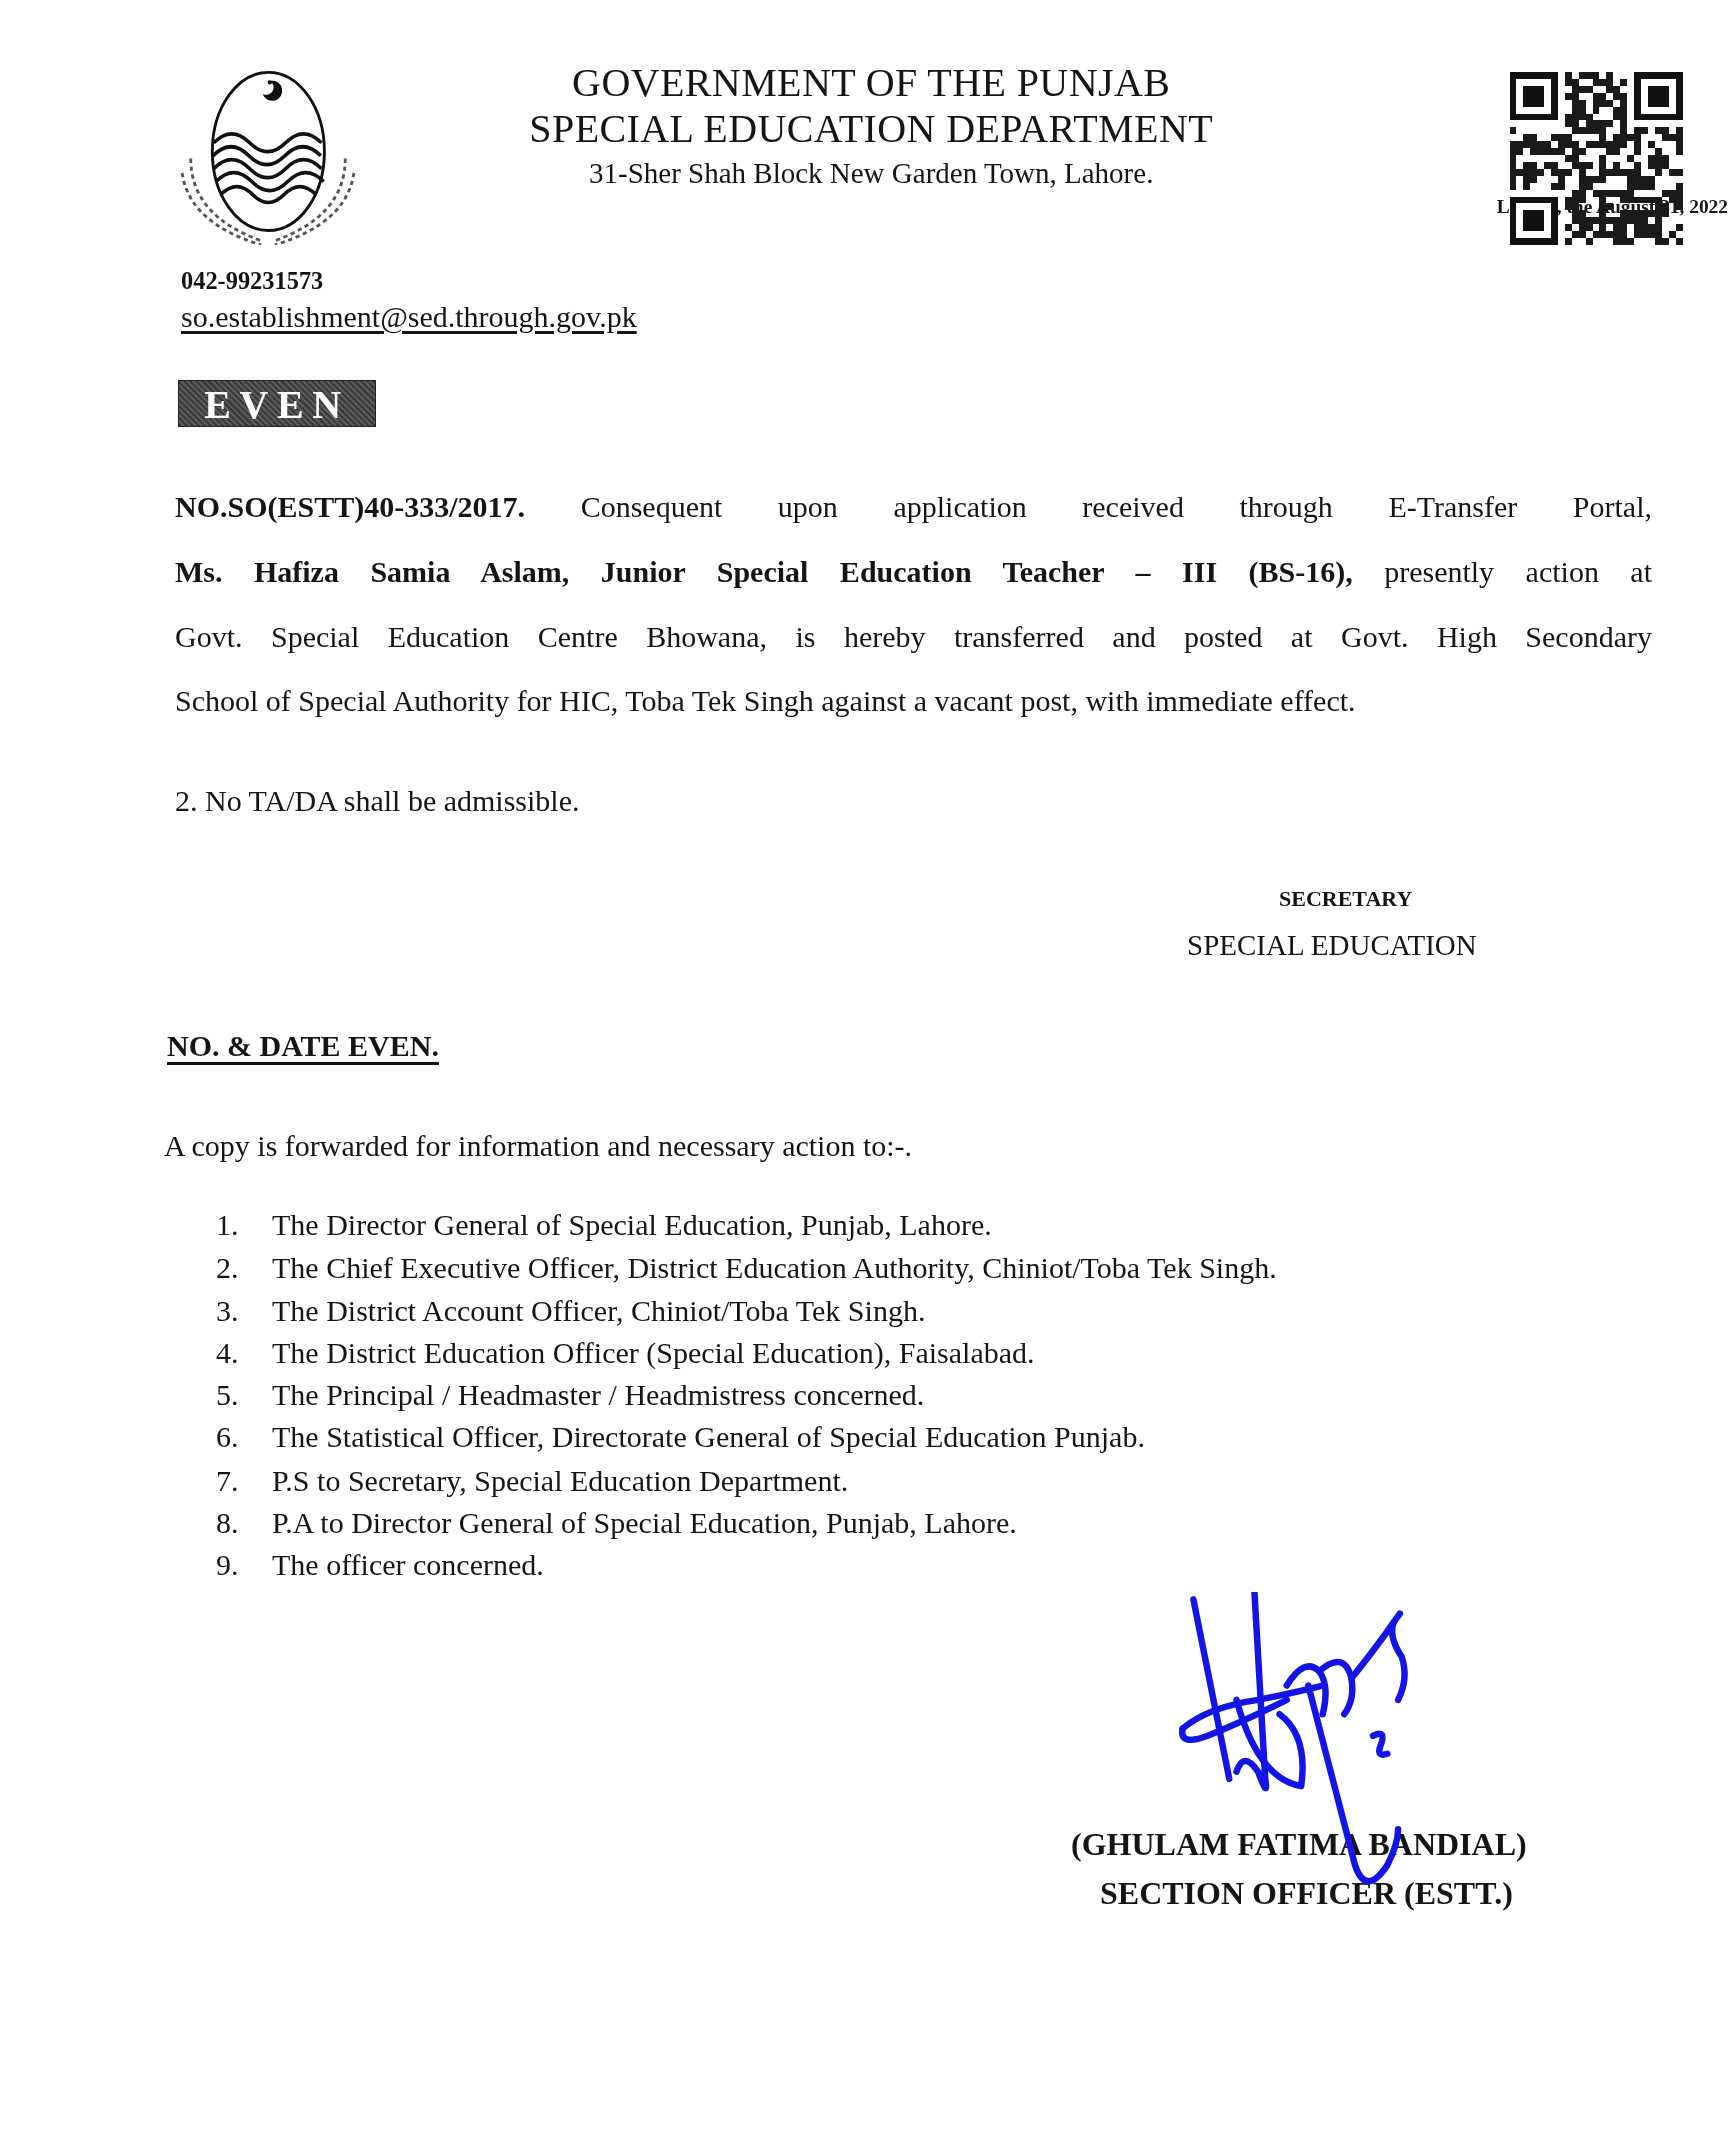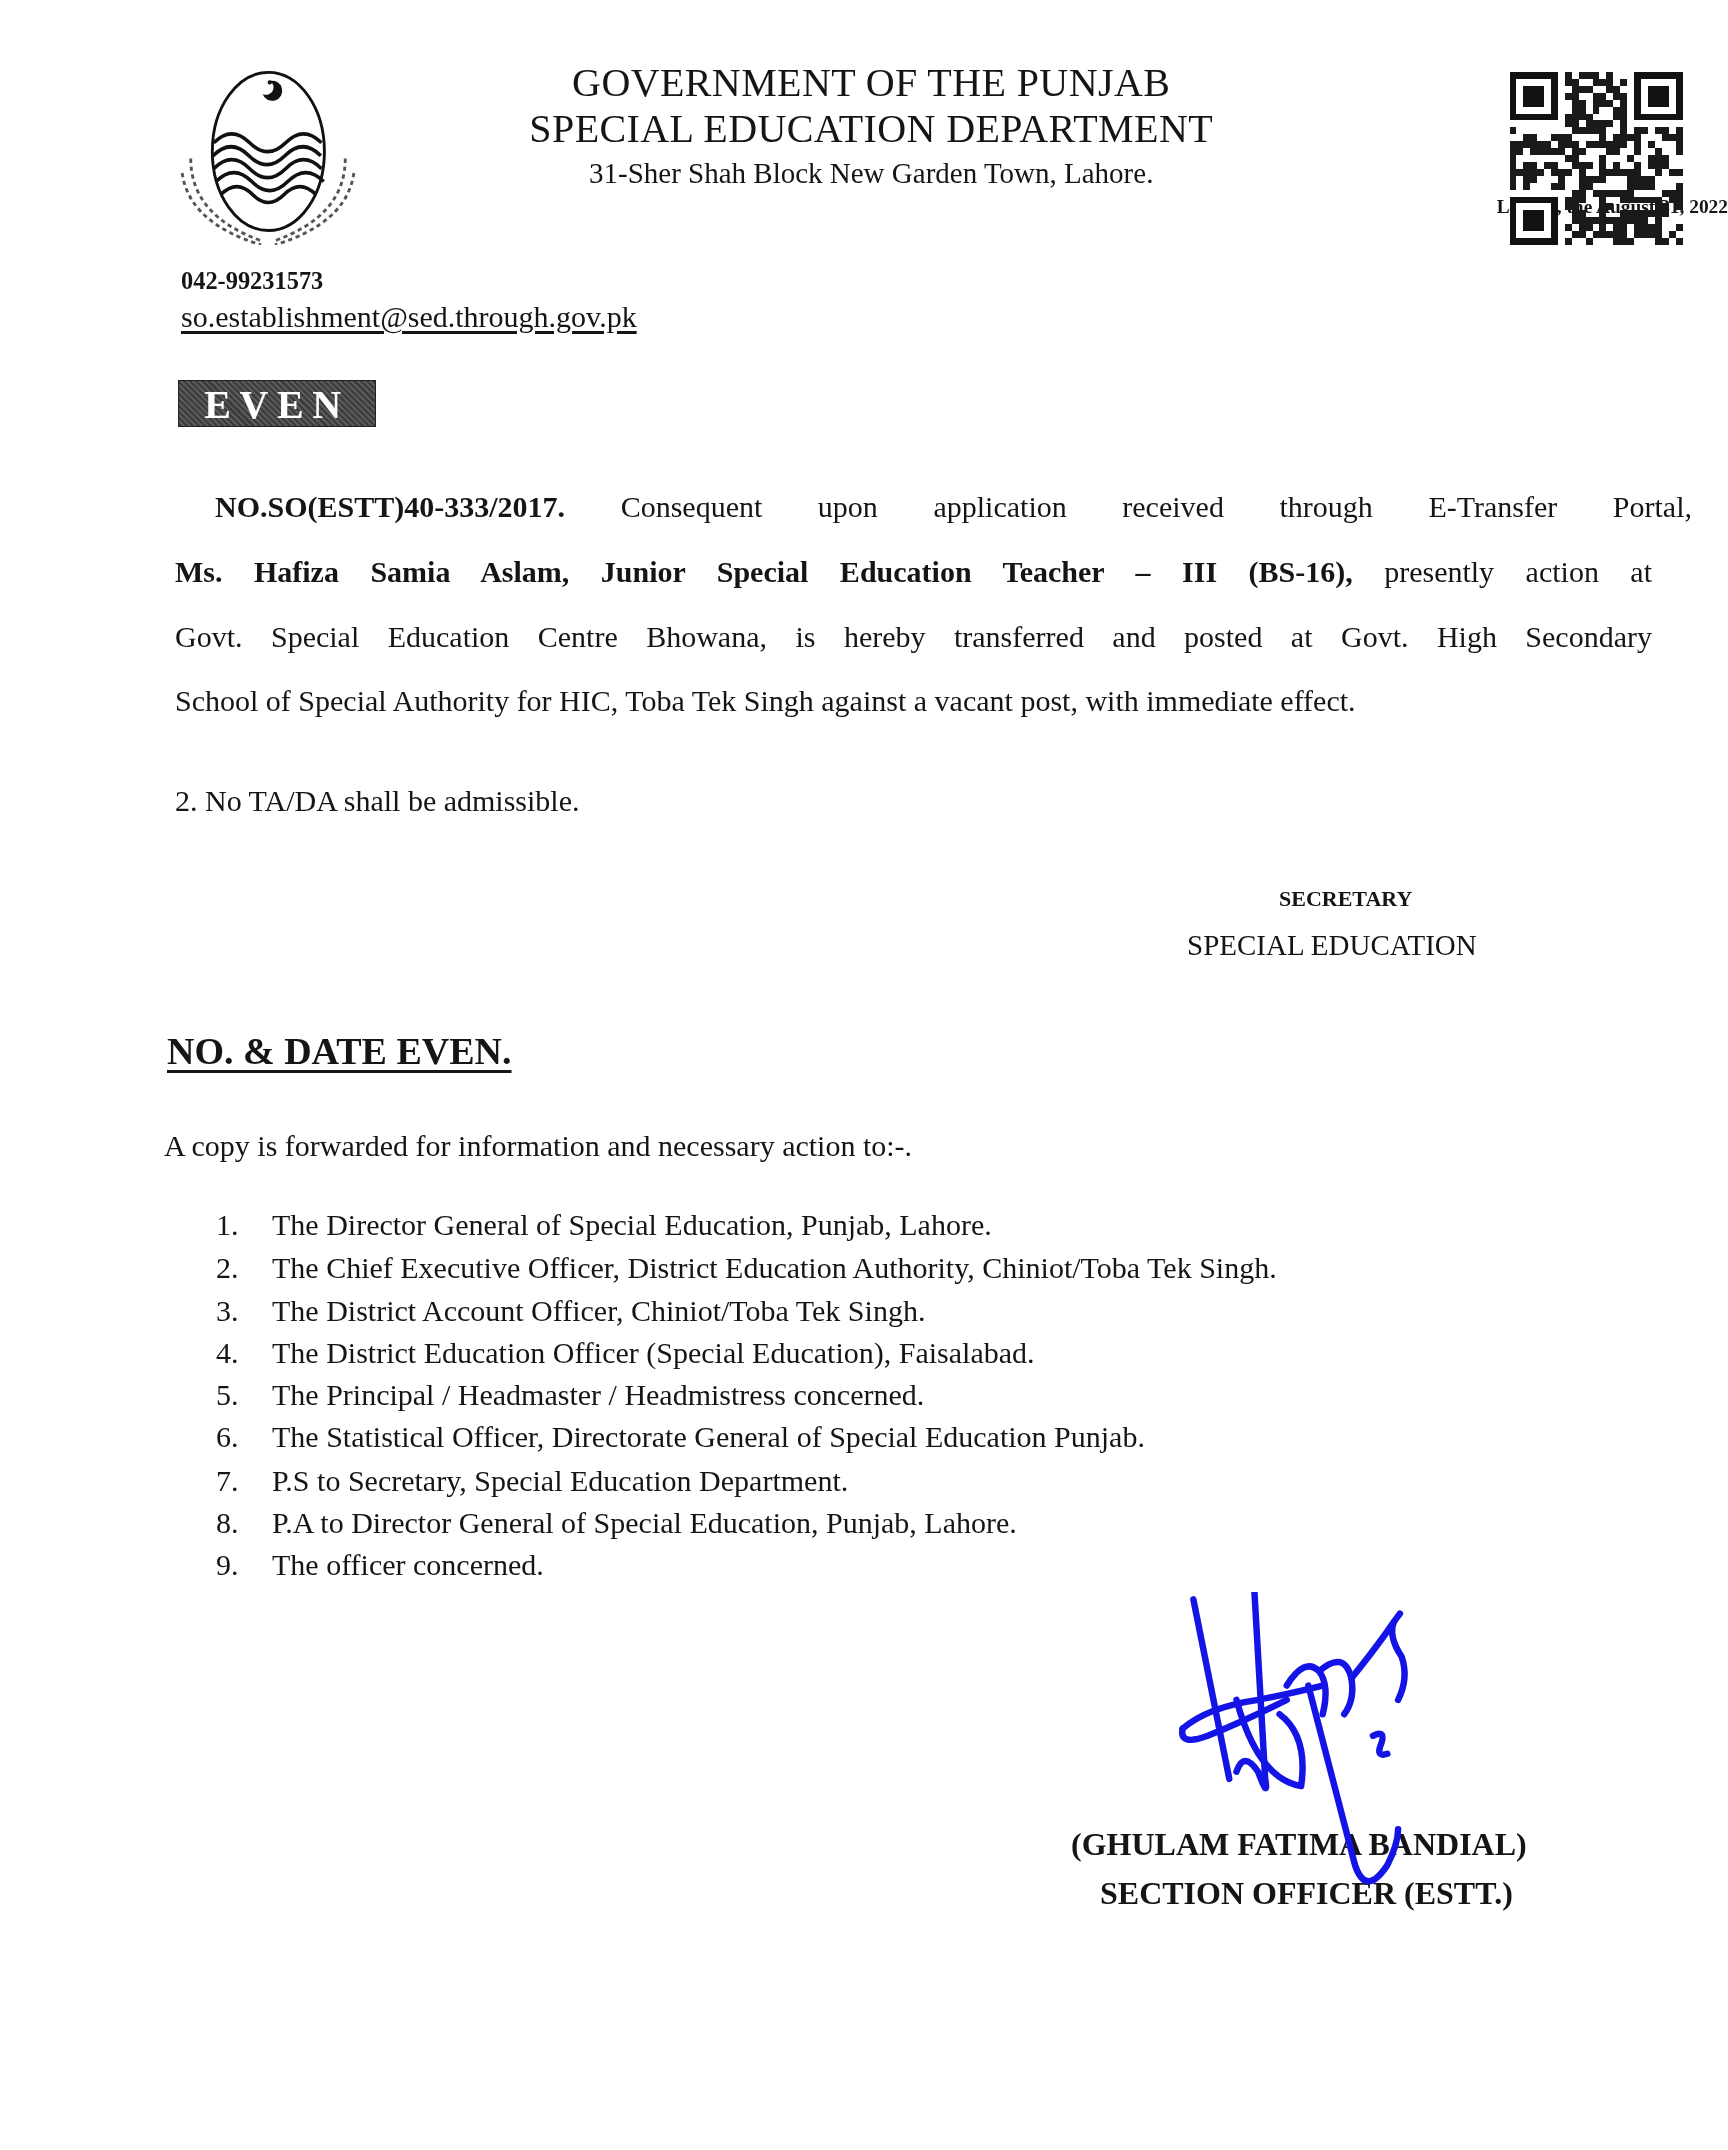--- a/index.html
+++ b/index.html
@@ -14,26 +14,26 @@
   #logo { left:162px; top:65px; width:212px; height:180px; }
   #qr { left:1506px; top:72px; width:180px; height:173px; }
   #phone { left:181px; top:267px; font-size:24.4px; font-weight:bold; }
   #email { left:181px; top:300px; font-size:30px; text-decoration:underline; text-underline-offset:4.3px; }
   #order { left:178px; top:380px; width:198px; height:47px; background:#4a4a4a;
            background-image:repeating-linear-gradient(45deg,#3c3c3c 0 2.2px,#5a5a5a 2.2px 4.3px);
            color:#fff; font-size:40px; letter-spacing:8.6px; line-height:47px; text-align:center;
            border:1.4px solid #222; box-sizing:border-box; font-weight:bold; }
   .pline { left:175px; width:1477px; font-size:30px; text-align:justify; text-align-last:justify; white-space:nowrap; }
   .pline.last { text-align-last:left; }
-  #pl1 { top:490px;margin-left:40px; } #pl2 { top:555px; } #pl3 { top:620px; } #pl4 { top:684px; }
+  #pl1 { top:490px; } #pl2 { top:555px; } #pl3 { top:620px; } #pl4 { top:684px; }
   b { font-weight:bold; }
   #tada { left:175px; top:784px; font-size:30px; }
   #sec1 { left:1279px; top:886px; font-size:22px; font-weight:bold; }
   #sec2 { left:1187px; top:929px; font-size:29px; font-weight:normal; }
-  #nodate { left:167px; top:1029px; font-size:38px; font-weight:bold; text-decoration:underline; text-decoration-thickness:2.9px; text-underline-offset:5.8px; }
+  #nodate { left:167px; top:1029px; font-size:30px; font-weight:bold; text-decoration:underline; text-decoration-thickness:2.9px; text-underline-offset:5.8px; }
   #copy { left:164px; top:1129px; font-size:30px; }
   .li { left:216px; font-size:30px; white-space:nowrap; }
   .li .num { display:inline-block; width:56px; }
   #sign { left:1179px; top:1592px; width:273px; height:302px; }
   #sname { left:1071px; top:1826px; font-size:32px; font-weight:bold; white-space:nowrap; }
   #stitle { left:1100px; top:1875px; font-size:32px; font-weight:bold; white-space:nowrap; }
 </style>
 </head>
 <body>
 

